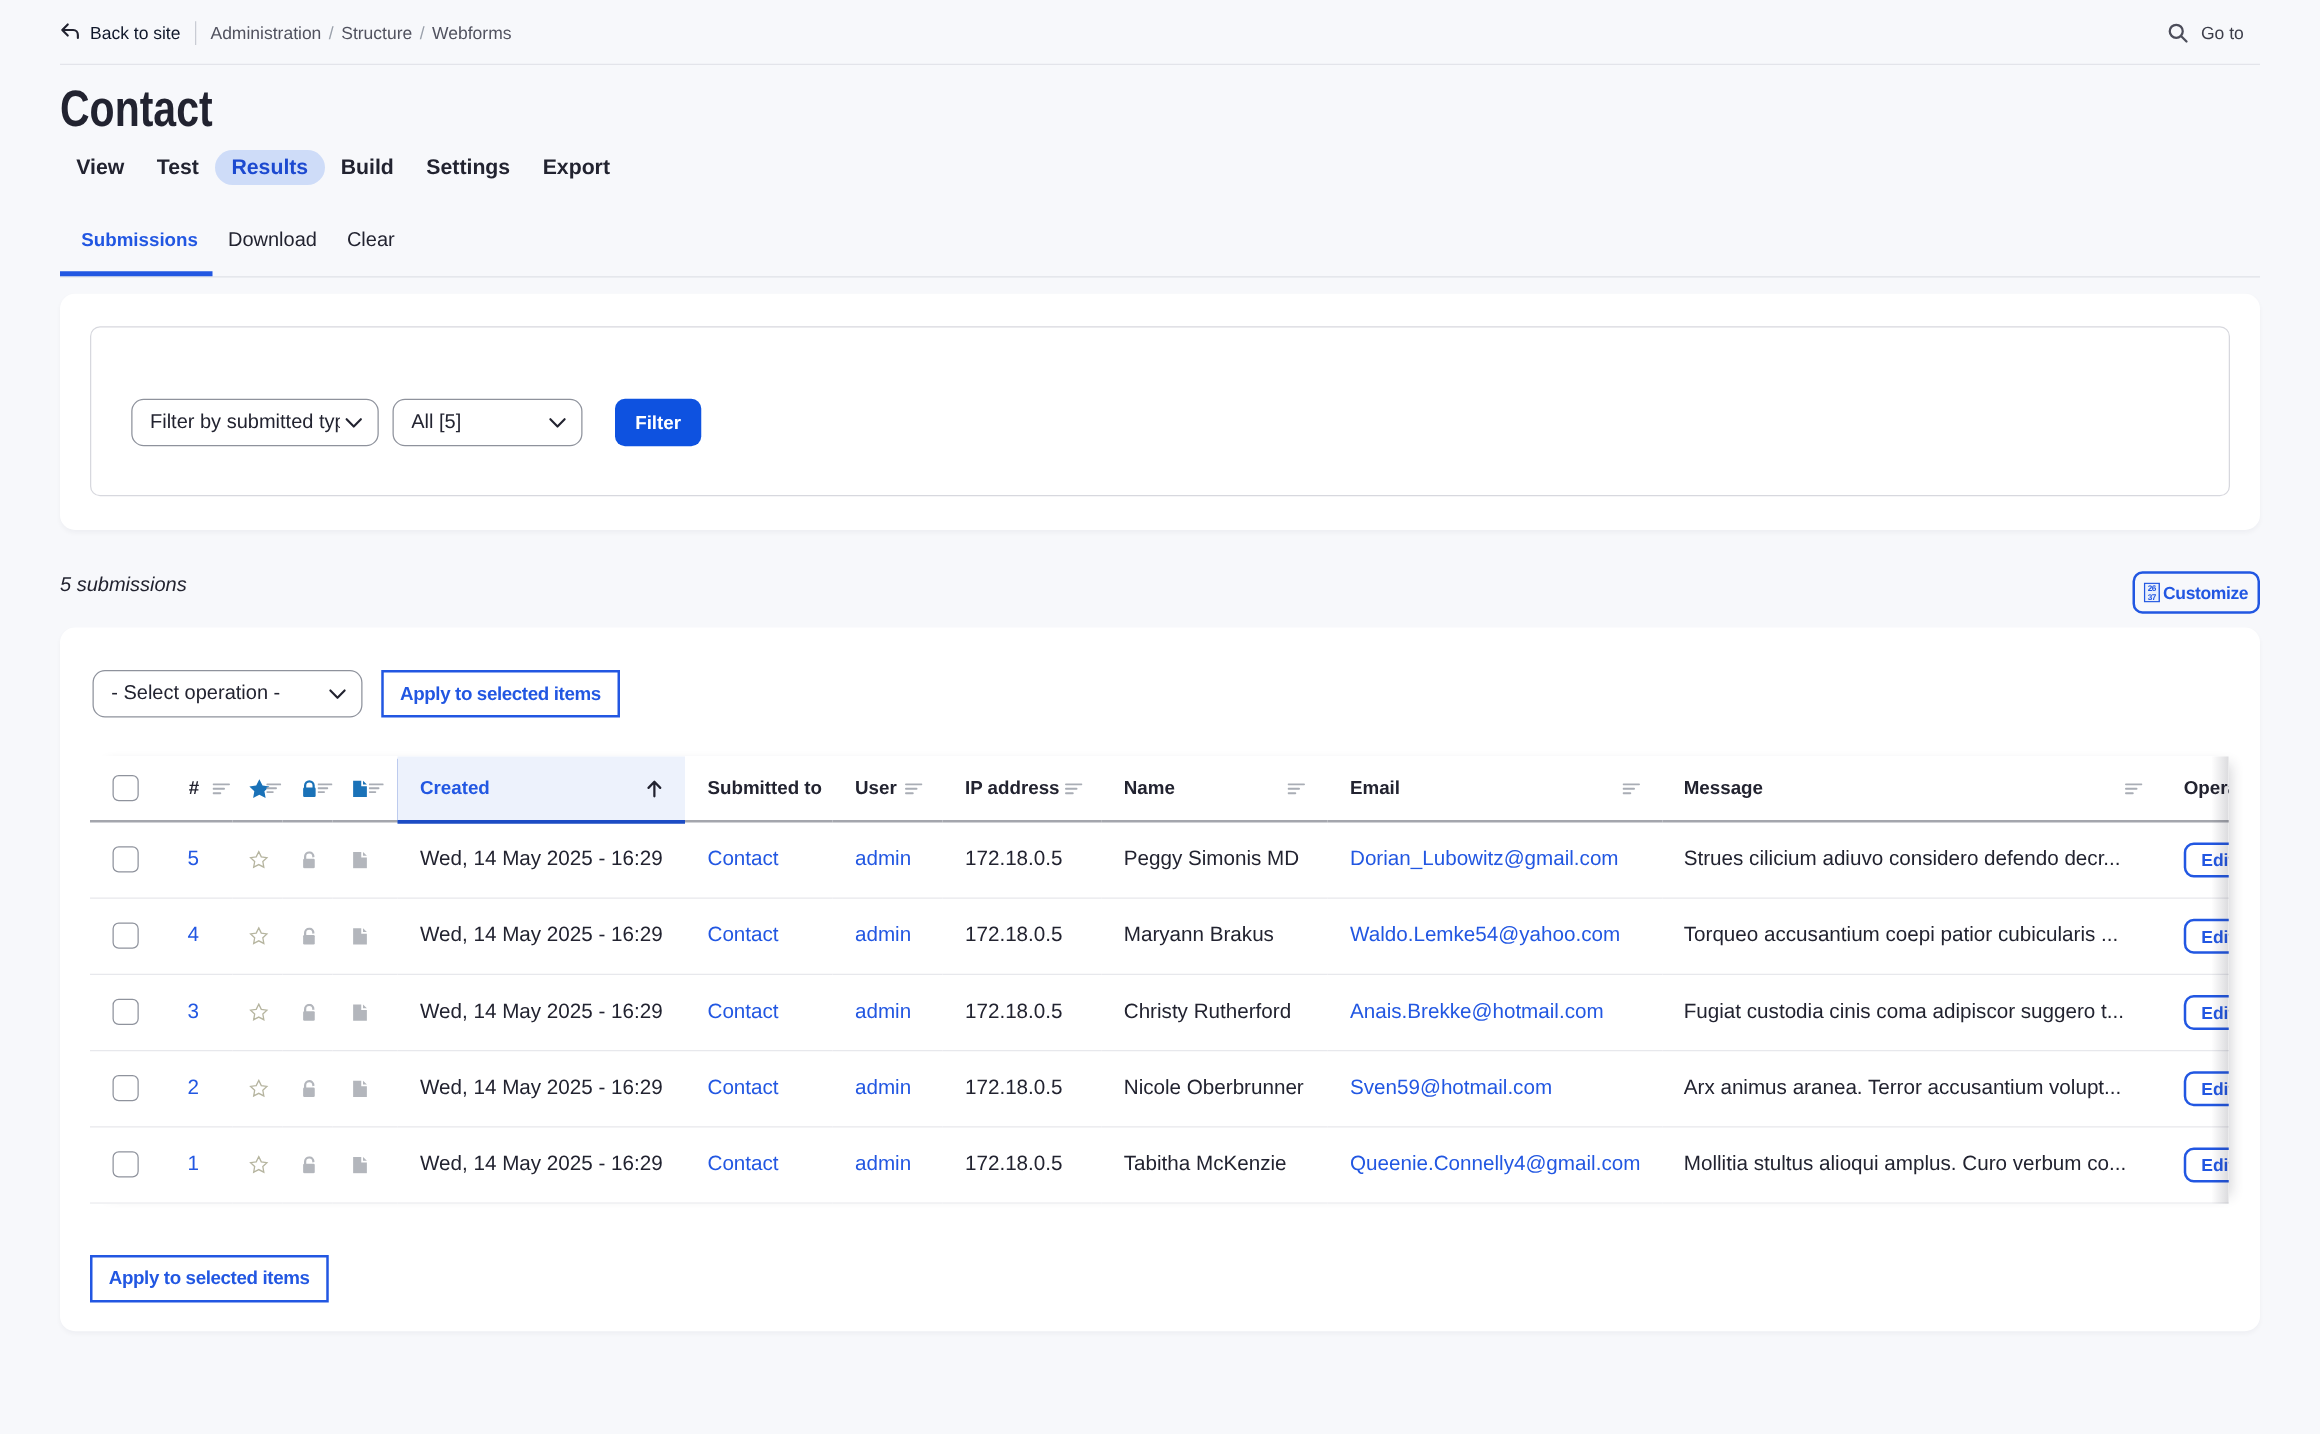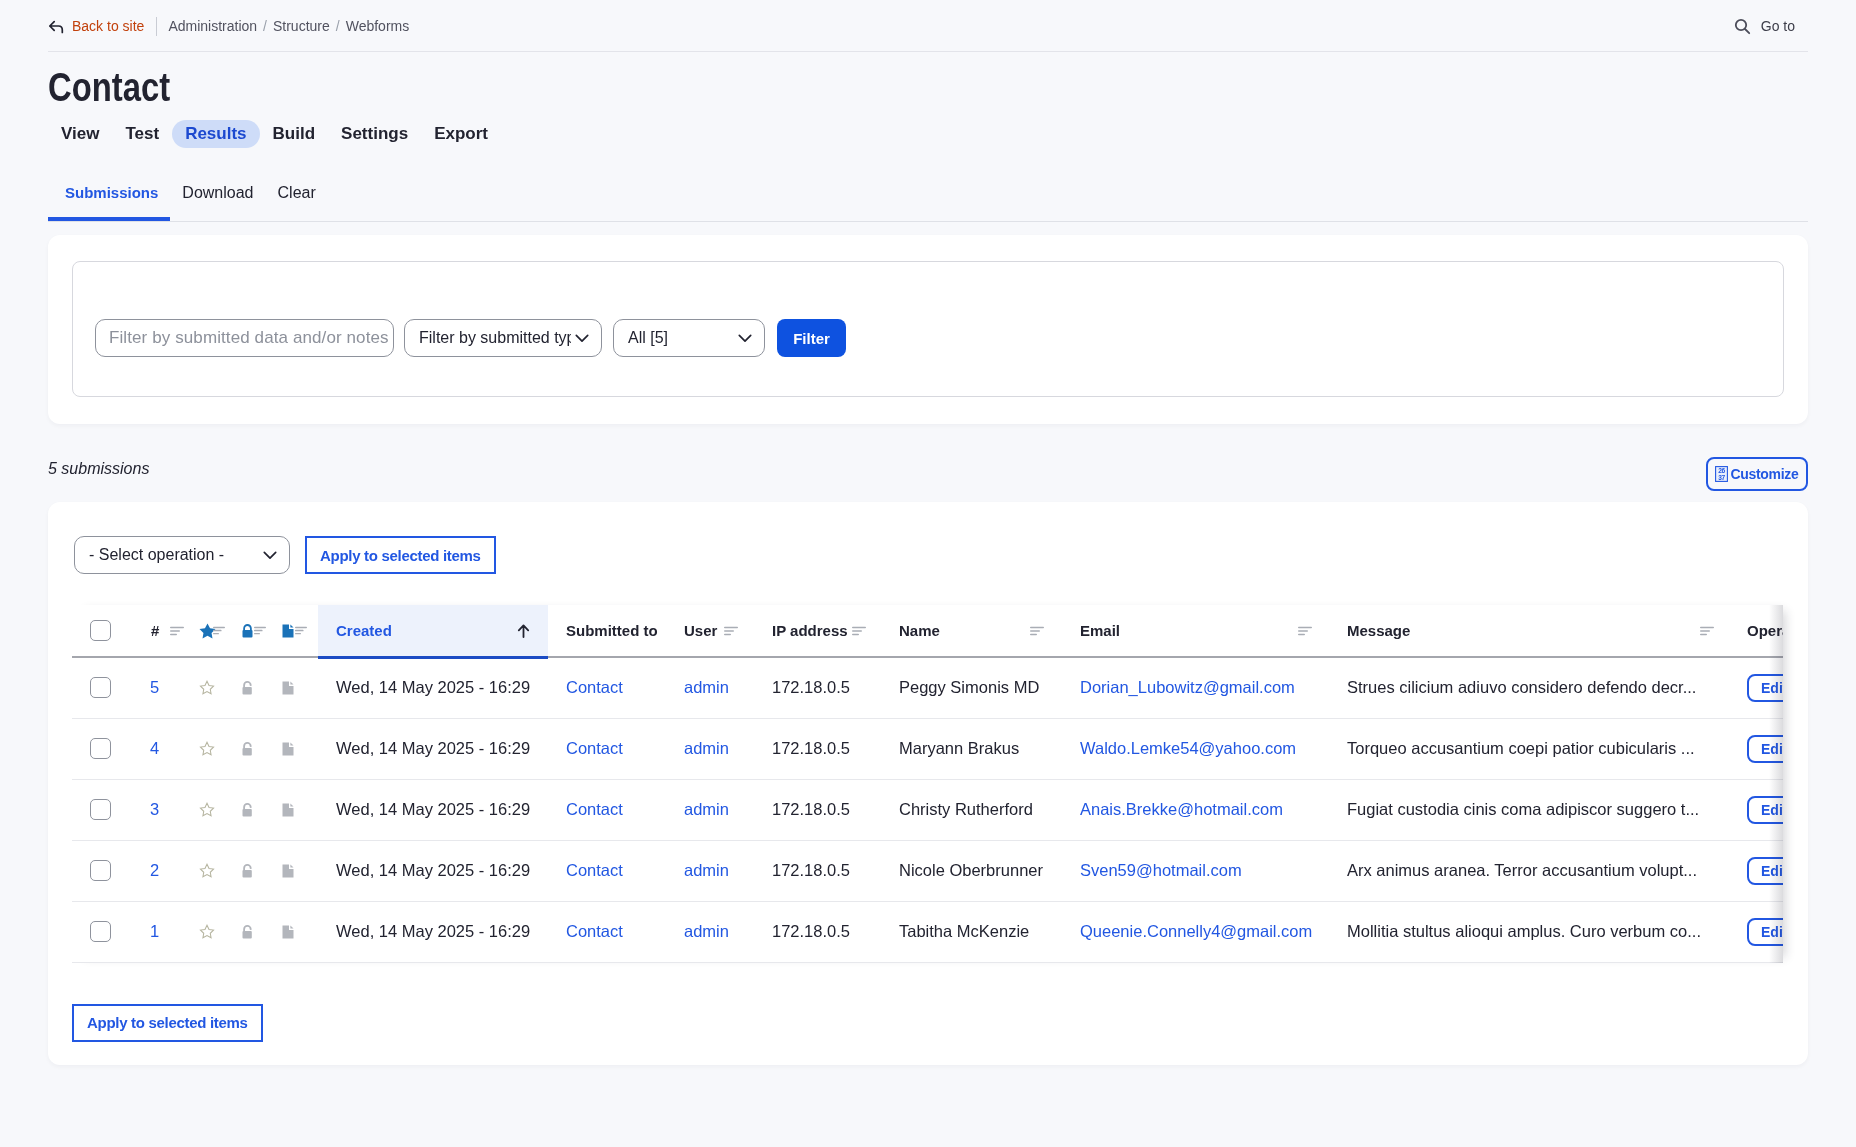--- a/index.html
+++ b/index.html
@@ -5,21 +5,21 @@
 * { margin:0; padding:0; box-sizing:border-box; }
 html,body { width:1856px; height:1147px; }
 body {
   background:#f7f8fb;
   font-family:"Liberation Sans", sans-serif;
   color:#222330;
   overflow:hidden;
 }
 .topbar { margin:0 48px; height:52px; position:relative; border-bottom:1px solid #e3e4ea; }
 .topbar .left { position:absolute; left:0; top:0; height:52px; display:flex; align-items:center; }
-.backlink { display:flex; align-items:flex-end; gap:8px; font-size:14px; font-weight:500; color:#c2410c; }
+.backlink { display:flex; align-items:flex-start; gap:8px; font-size:14px; font-weight:500; color:#0f172a; }
 .vsep { width:1px; height:19px; background:#c9ccd4; margin:0 11px 0 12px; }
 .crumbs { font-size:14px; color:#51525f; display:flex; align-items:center; }
 .crumbs .sl { color:#9aa0ab; margin:0 6px; }
 .goto { position:absolute; right:13px; top:0; height:52px; display:flex; align-items:center; gap:10px; font-size:14px; color:#3c3d49; }
 h1 { margin:0 48px; padding-top:13px; font-size:41px; line-height:45px; font-weight:700; color:#222330; transform:scaleX(0.80); transform-origin:left center; white-space:nowrap; }
 .ptabs { margin:10px 48px 0; display:flex; align-items:center; height:28px; }
 .ptabs span { padding:0 13px; font-size:17px; font-weight:700; color:#222330; }
 .ptabs span.active { background:#cedcf8; color:#1c49d0; border-radius:14px; height:28px; display:flex; align-items:center; }
 .stabs { margin:0 48px; display:flex; border-bottom:1px solid #dfe1e7; }
 .stabs span { padding:36px 12px 19px; }
@@ -29,21 +29,21 @@
 .filter-card { margin-top:13px; height:189px; padding:26px 24px 0; }
 .fieldset { border:1px solid #d7d8de; border-radius:8px; height:136px; padding:20px 22px 0; }
 .legendrow { display:flex; align-items:center; gap:10px; height:18px; }
 .legendrow .lbl { font-size:16px; font-weight:600; color:#222330; }
 .controls { margin-top:37px; display:flex; align-items:center; }
 .tin { width:299px; height:38px; border:1px solid #8e929c; border-radius:10px; background:#fff; padding:0 13px; font-size:17px; letter-spacing:0.1px; color:#8d919b; display:flex; align-items:center; white-space:nowrap; overflow:hidden; }
 .sel { height:38px; border:1px solid #8e929c; border-radius:10px; background:#fff; padding:0 12px 0 14px; font-size:16px; color:#222330; display:flex; align-items:center; justify-content:space-between; white-space:nowrap; overflow:hidden; }
 .sel .tx { overflow:hidden; white-space:nowrap; margin-right:4px; }
 .sel1 { width:198px; margin-left:10px; }
 .sel2 { width:152px; margin-left:11px; }
-.btn-primary { margin-left:12px; width:69px; height:38px; background:#0e52e0; color:#fff; border:none; border-radius:8px; font-size:15px; font-weight:600; font-family:inherit; }
+.btn-primary { margin-left:26px; width:69px; height:38px; background:#0e52e0; color:#fff; border:none; border-radius:8px; font-size:15px; font-weight:600; font-family:inherit; }
 .subrow { margin:33px 48px 0; height:34px; position:relative; }
 .subrow .count { position:absolute; left:0; top:3px; font-size:16px; color:#222330;font-style:italic; }
 .customize { position:absolute; right:0; top:0; height:34px; width:102px; border:2px solid #2257e2; border-radius:8px; background:transparent; color:#2257e2; font-size:14px; font-weight:600; letter-spacing:-0.3px; font-family:inherit; display:flex; align-items:center; justify-content:center; gap:2px; }
 .table-card { margin-top:11px; height:563px; padding:34px 0 0 26px; position:relative; }
 .ops { display:flex; align-items:center; }
 .selop { width:216px; }
 .btn-outline { margin-left:15px; height:38px; padding:0 13px; border:2px solid #2257e2; border-radius:0; background:#fff; color:#2257e2; font-size:15px; font-weight:600; letter-spacing:-0.3px; font-family:inherit; display:inline-flex; align-items:center; }
 .twrap { margin:31px 0 0 -2px; width:1711px; overflow:hidden; position:relative; box-shadow:8px 0 10px -6px rgba(34,35,48,0.20); }
 .twrap .shadow { position:absolute; top:0; right:0; bottom:0; width:14px; background:linear-gradient(to left, rgba(30,30,48,0.16), rgba(30,30,48,0)); }
 table { border-collapse:collapse; table-layout:fixed; width:1800px; }
@@ -92,21 +92,20 @@
     <span>Export</span>
 </nav>
 <nav class="stabs">
   <span class="active">Submissions</span>
     <span>Download</span>
     <span>Clear</span>
 </nav>
 <section class="card filter-card">
   <div class="fieldset">
     <div class="controls">
-      <div class="tin">Filter by submitted data and/or notes</div>
       <div class="sel sel1">
           <span class="tx">Filter by submitted type</span>
           <svg class="icon" width="14" height="9" viewBox="0 0 14 9" style="flex:none">
             <path d="M1.3 1.4 L7 7.2 L12.7 1.4" fill="none" stroke="#222330" stroke-width="1.7" stroke-linecap="round" stroke-linejoin="round"></path>
           </svg>
         </div>
       <div class="sel sel2">
           <span class="tx">All [5]</span>
           <svg class="icon" width="14" height="9" viewBox="0 0 14 9" style="flex:none">
             <path d="M1.3 1.4 L7 7.2 L12.7 1.4" fill="none" stroke="#222330" stroke-width="1.7" stroke-linecap="round" stroke-linejoin="round"></path>

